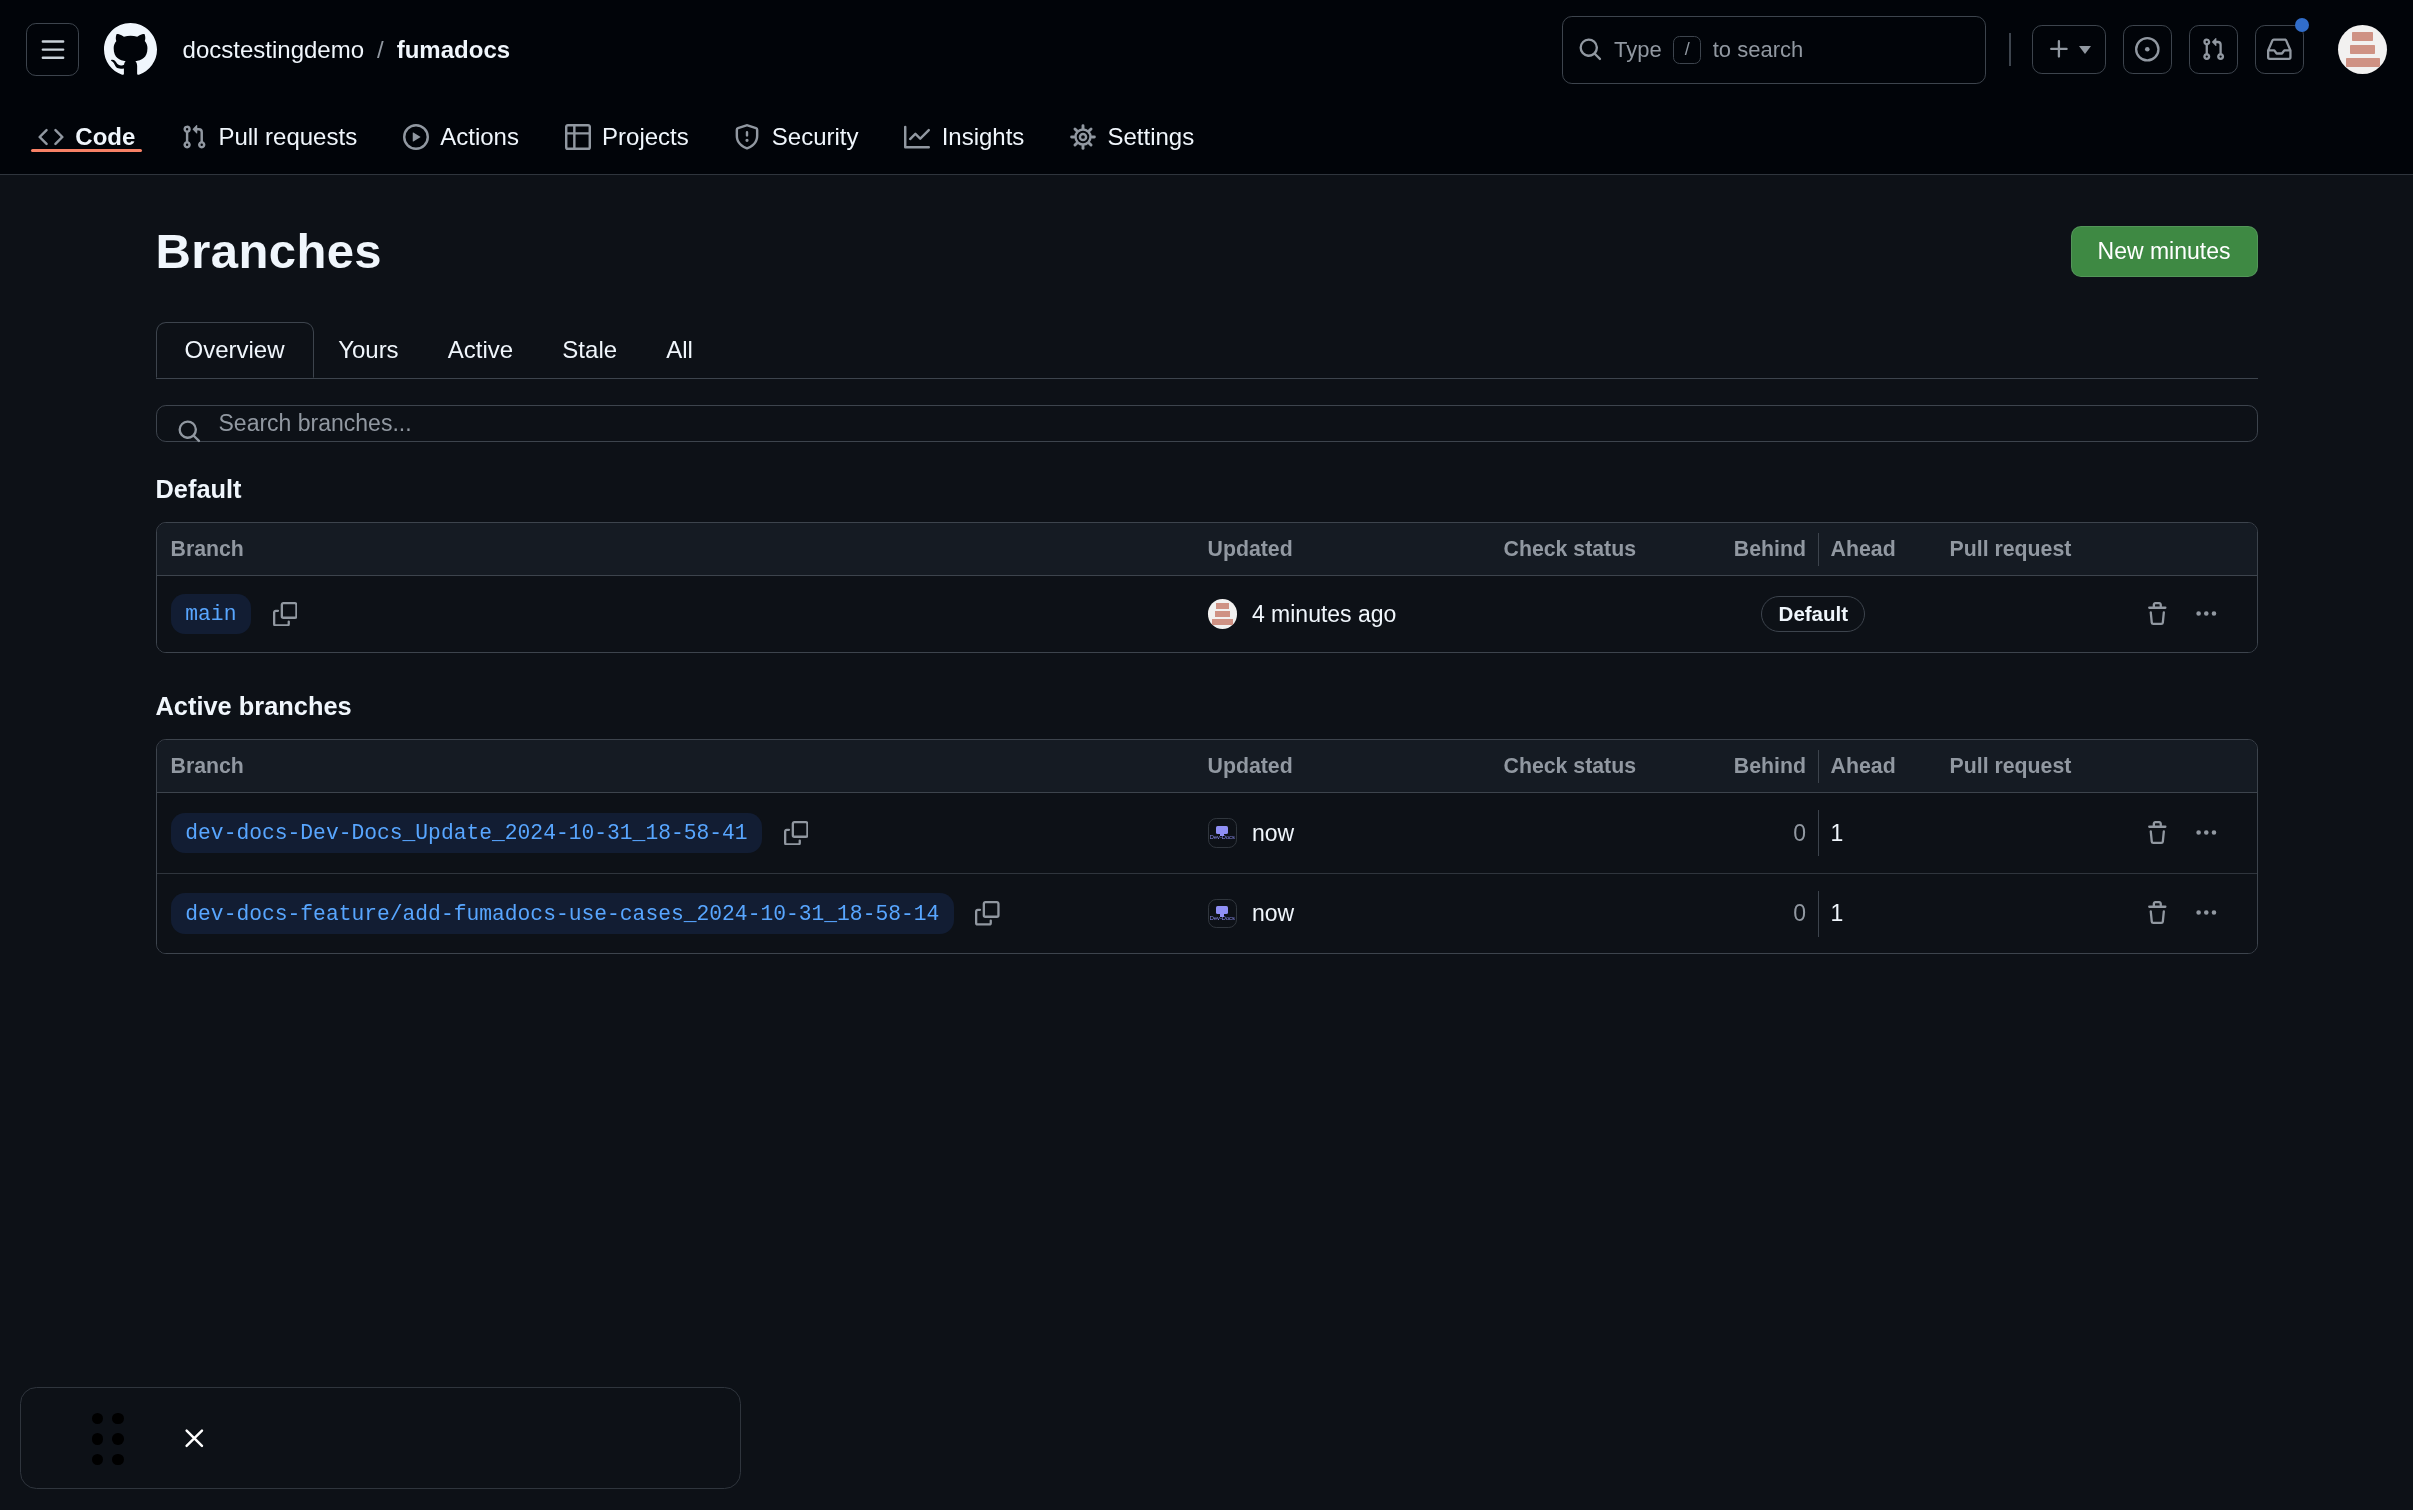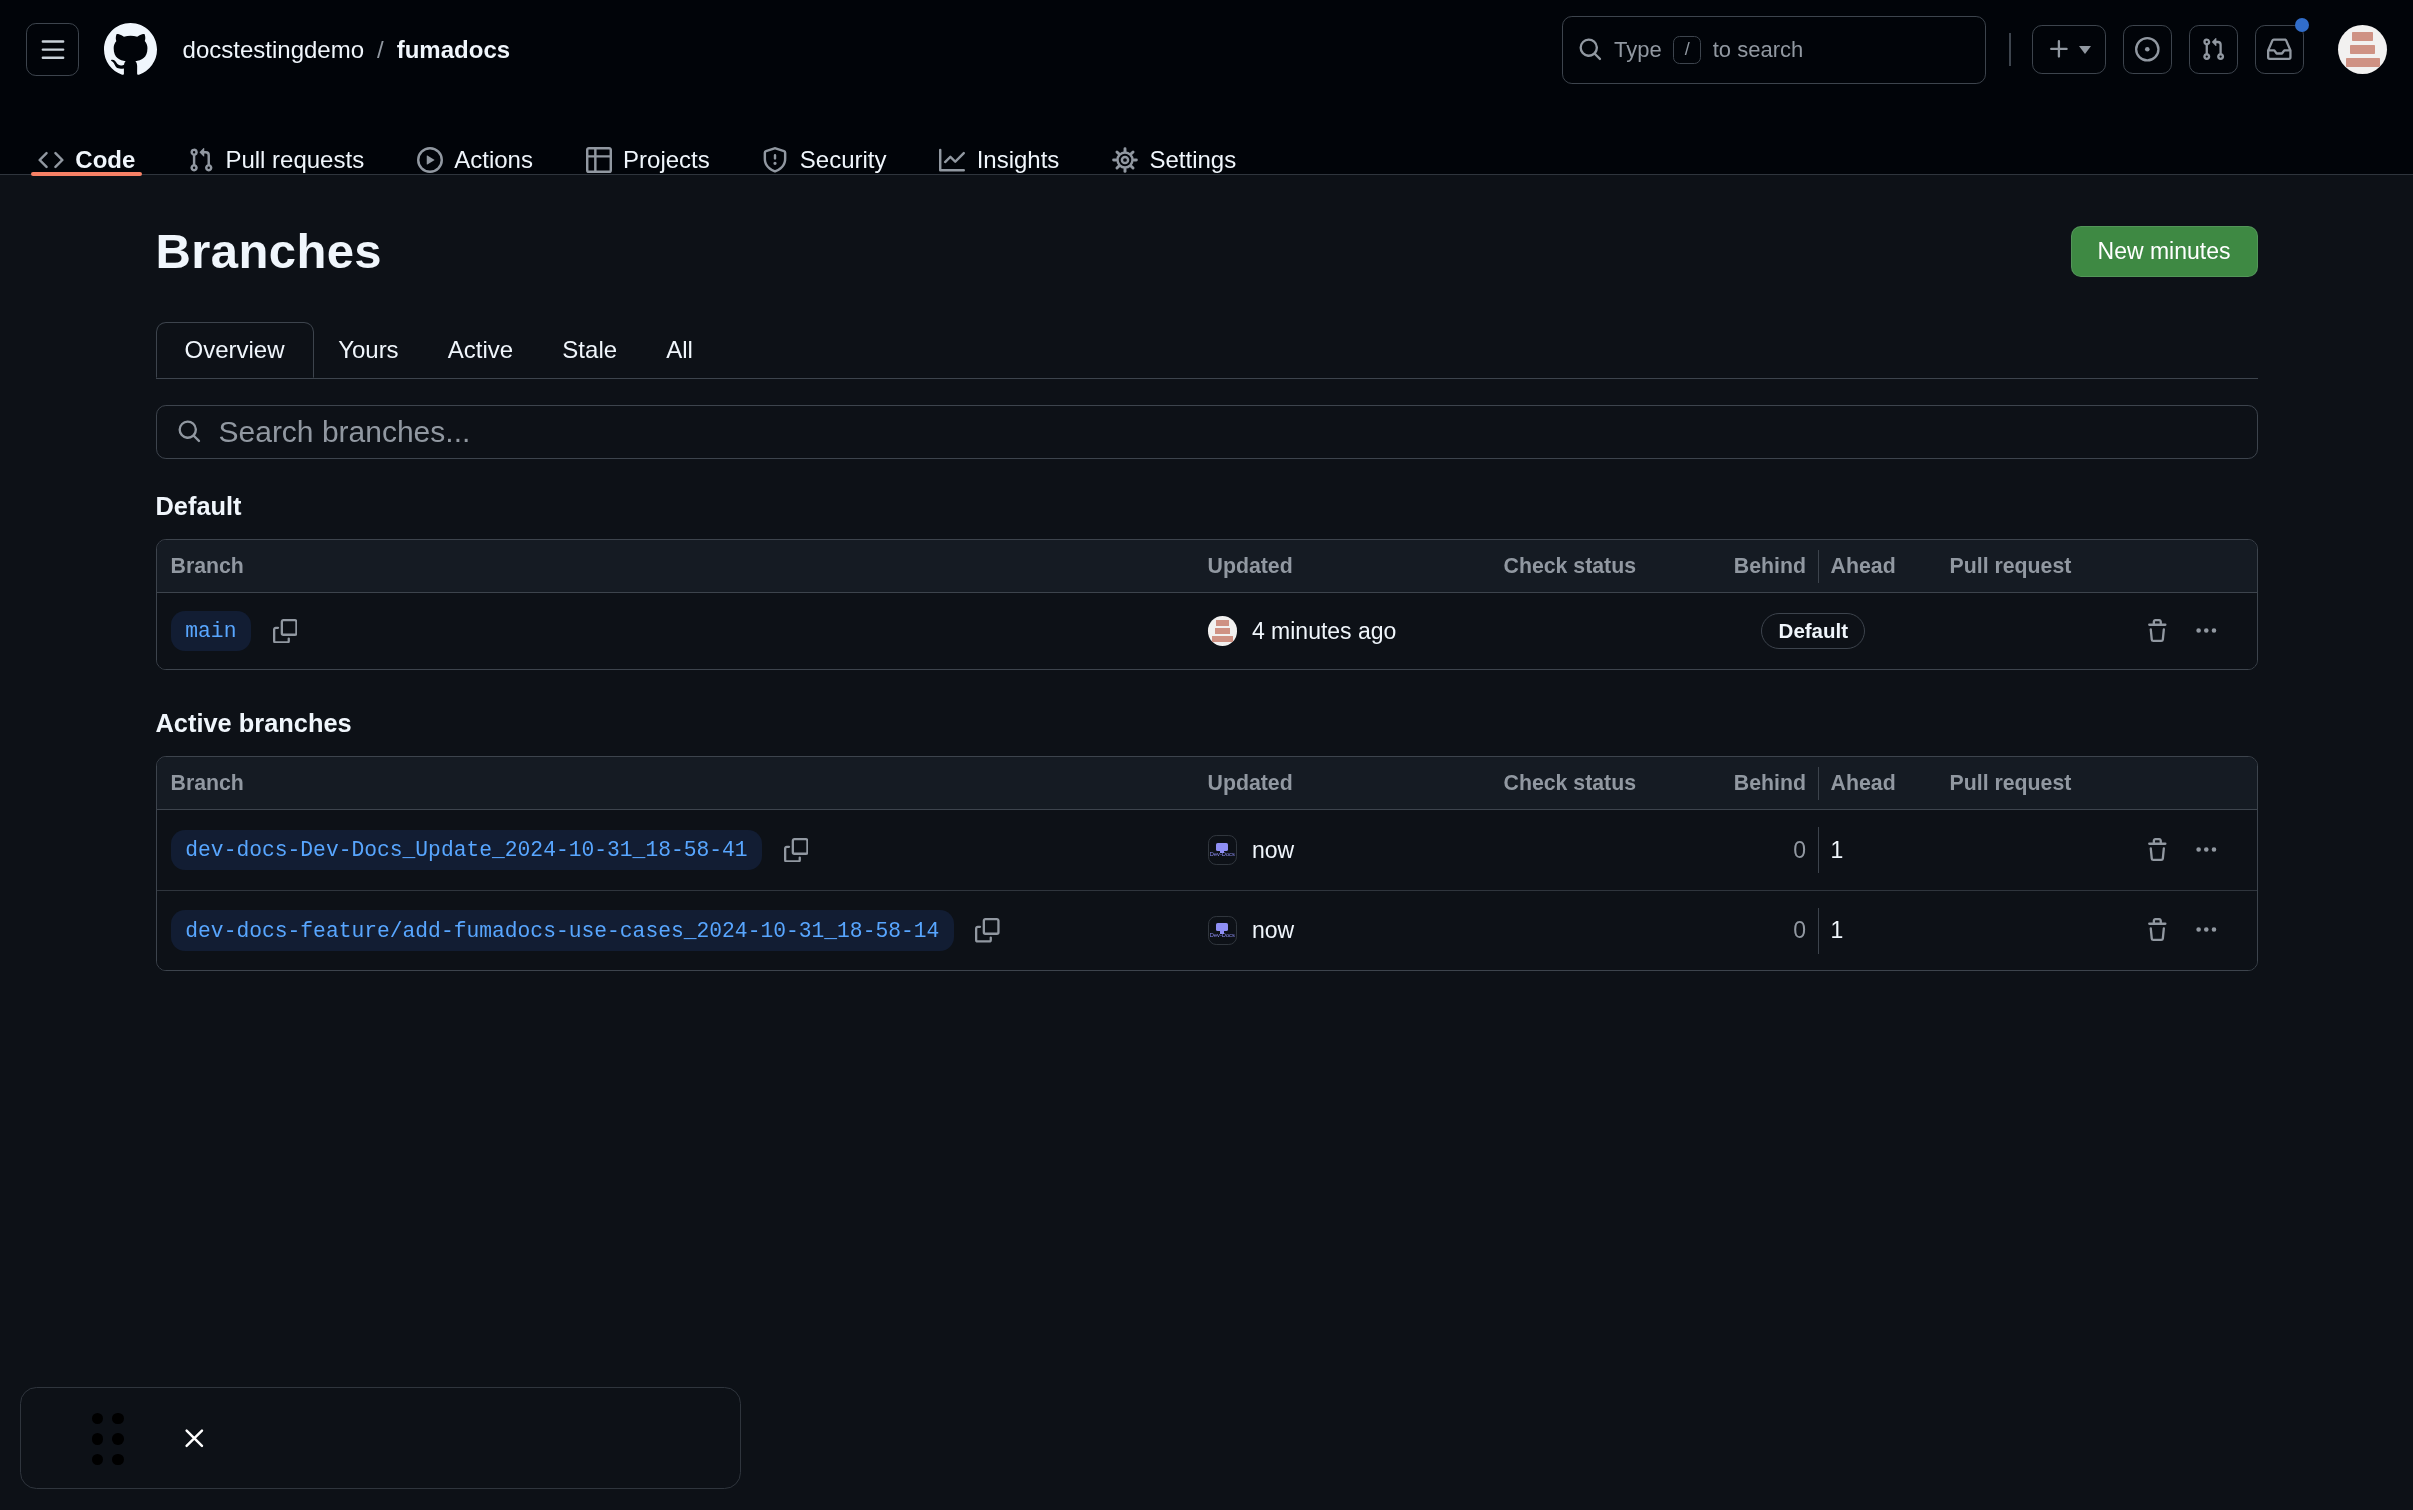--- a/index.html
+++ b/index.html
@@ -23,39 +23,39 @@
   .hdr-btn.wide { width:74px; gap:6.6px; }
   .hdr-actions { display:flex; align-items:center; gap:17px; }
   .caret { width:0; height:0; border-left:6.6px solid transparent; border-right:6.6px solid transparent; border-top:8.2px solid #9198a1; }
   .inbox-wrap { position:relative; }
   .notif-dot { position:absolute; top:-6.6px; right:-4.9px; width:14px; height:14px; border-radius:50%; background:#316dca; }
   .avatar-hdr { width:49px; height:49px; border-radius:50%; background:#f2f1f0; margin-left:17px; cursor:pointer; display:flex; flex-direction:column; align-items:center; justify-content:center; gap:4.1px; overflow:hidden; }
   .avatar-hdr .bar { background:#cf9284; height:9px; border-radius:0.8px; }
   .avatar-hdr .b1 { width:21.3px; } .avatar-hdr .b2 { width:24.6px; } .avatar-hdr .b3 { width:34px; }
 
   
-  .repo-nav { height:76px; background:#010409; display:flex; align-items:flex-end; padding:0 23px; border-bottom:1.6px solid #2f353d; gap:23px; }
+  .repo-nav { height:76px; background:#010409; display:flex; align-items:center; padding:0 23px; border-bottom:1.6px solid #2f353d; gap:16px; }
   .nav-item { position:relative; display:flex; align-items:center; gap:11.5px; padding:0 14.8px; cursor:pointer; }
   .nav-item .ico { color:#9198a1; }
   .nav-item .lbl { font-size:24px; color:#f0f6fc; }
   .nav-item.active .lbl { font-weight:700; }
   .nav-underline { position:absolute; left:8.2px; right:8.2px; bottom:-1.6px; height:3.3px; border-radius:2.5px; background:#f78166; }
 
   
   .main { width:2102px; margin:0 auto; }
   .title-row { display:flex; align-items:center; justify-content:space-between; margin-top:48px; }
   .page-title { font-size:49px; font-weight:600; letter-spacing:0.4px; }
   .new-branch-btn { height:51px; padding:0 26px; background:#3e8943; border:1.6px solid rgba(240,246,252,0.12); border-radius:9.9px; color:#ffffff; font-size:23px; font-weight:500; font-family:"Liberation Sans",sans-serif; cursor:pointer; }
 
   .filter-tabs { margin-top:43px; display:flex; align-items:flex-start; border-bottom:1.6px solid #3d444d; }
   .ftab { height:56px; display:flex; align-items:center; padding:0 24.6px; font-size:24px; color:#f0f6fc; cursor:pointer; }
   .ftab.active { border:1.6px solid #3d444d; border-bottom:1.6px solid #0d1117; background:#0d1117; border-radius:9.9px 9.9px 0 0; margin-bottom:-1.6px; padding:0 28px; }
 
   .branch-search { position:relative; margin-top:26px; }
-  .branch-search input { width:100%; height:54px; background:#0d1117; border:1.6px solid #3d444d; border-radius:9.9px; color:#f0f6fc; font-size:30px; font-family:"Liberation Sans",sans-serif; padding:0 19.7px 0 62px; outline:none; }
+  .branch-search input { width:100%; height:37px; background:#0d1117; border:1.6px solid #3d444d; border-radius:9.9px; color:#f0f6fc; font-size:23px; font-family:"Liberation Sans",sans-serif; padding:0 19.7px 0 62px; outline:none; }
   .branch-search input::placeholder { color:#9198a1; }
   .branch-search .mag { position:absolute; left:21.3px; top:14px; color:#9198a1; }
 
   .section-heading { margin-top:33px; font-size:25.4px; font-weight:700; }
   .branch-table { margin-top:18px; border:1.6px solid #3d444d; border-radius:9.9px; overflow:hidden; }
   .t-head { height:53px; background:#151b23; display:flex; align-items:center; border-bottom:1.6px solid #3d444d; color:#9198a1; font-size:21.3px; font-weight:600; }
   .t-row { min-height:76px; display:flex; align-items:center; background:#0d1117; font-size:23px; }
   .t-row + .t-row { border-top:1.6px solid #2f353d; }
   .t-row.tall { min-height:80px; }
 

